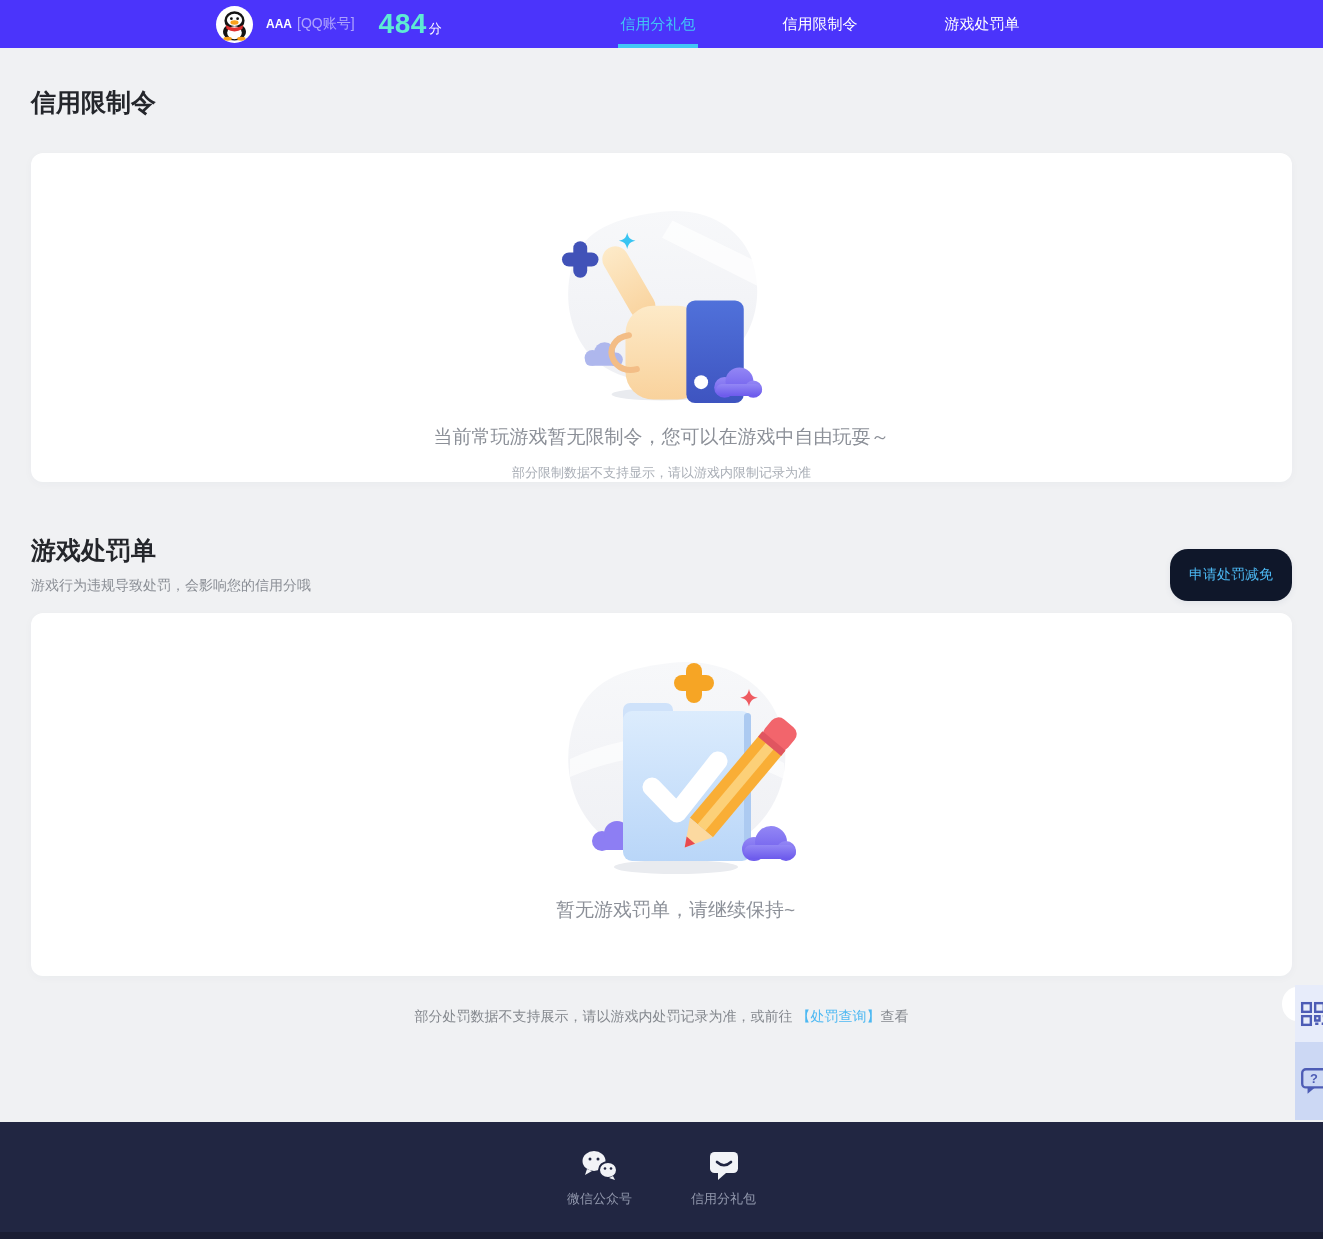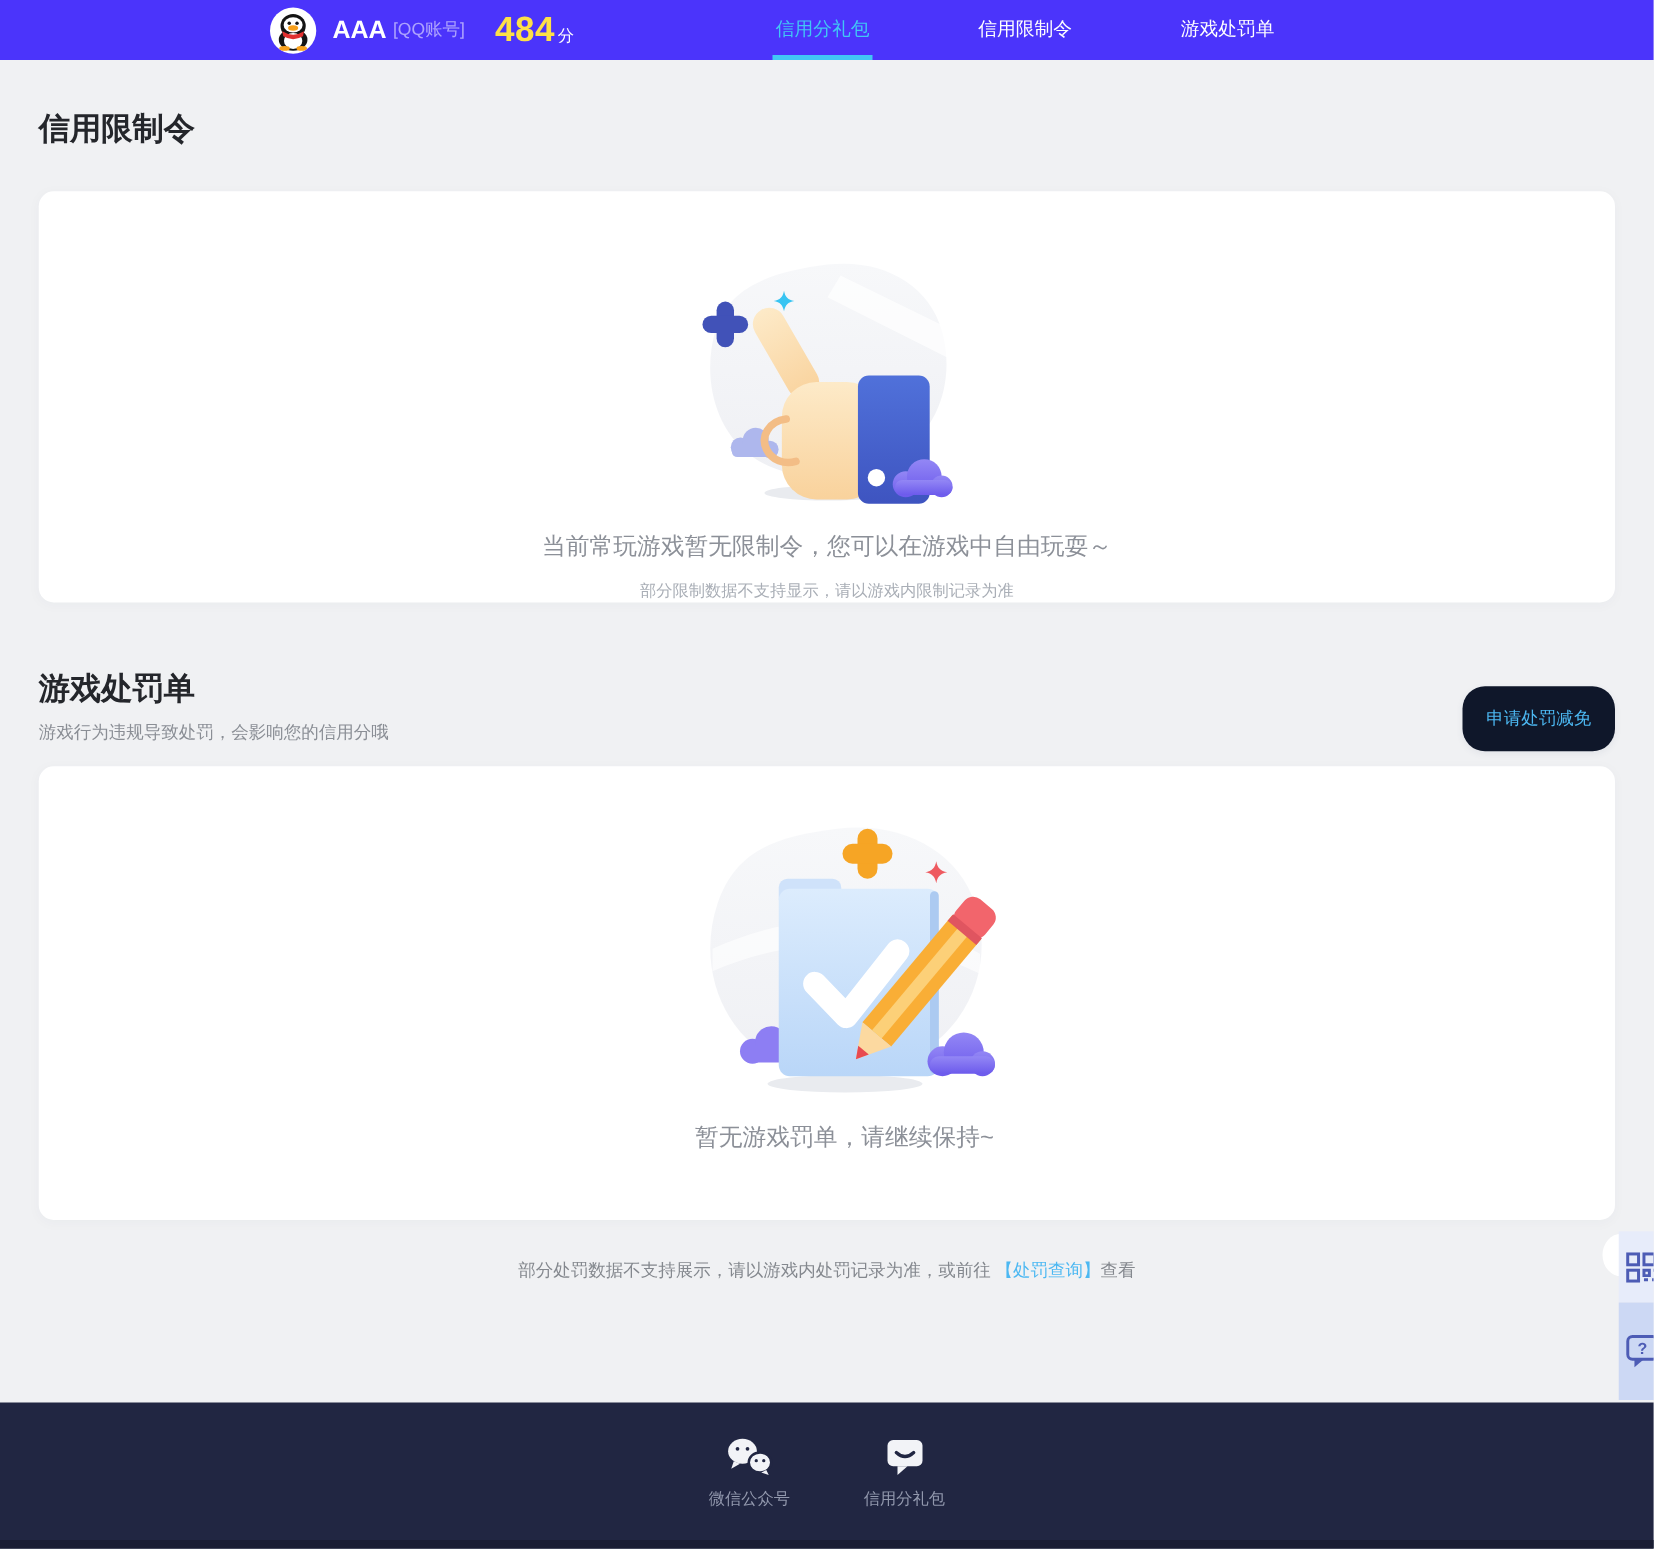--- a/index.html
+++ b/index.html
@@ -5,24 +5,24 @@
   * { margin:0; padding:0; box-sizing:border-box; }
   html,body { width:1323px; height:1239px; }
   body {
     font-family:"Liberation Sans","DejaVu Sans",sans-serif;
     background:#f0f1f3; position:relative; overflow:hidden;
   }
   
   .topbar { height:48px; background:#4b34fb; position:relative; display:flex; align-items:center; }
   .user-info { display:flex; align-items:center; margin-left:216px; }
   .avatar { width:37px; height:37px; border-radius:50%; background:#fff; display:flex; align-items:center; justify-content:center; overflow:hidden; }
-  .uname { color:#fff; font-weight:bold; font-size:20px; margin-left:13px; }
+  .uname { color:#fff; font-weight:bold; font-size:12px; margin-left:13px; }
   .utype { color:rgba(255,255,255,.55); font-size:14px; margin-left:5px; }
   .score-wrap { display:flex; align-items:baseline; margin-left:24px; }
-  .score { color:#fde047; font-size:28px; font-weight:bold; letter-spacing:.5px; }
+  .score { color:#5eead4; font-size:28px; font-weight:bold; letter-spacing:.5px; }
   .score-unit { color:#fff; font-size:13px; margin-left:2px; }
   .tabs { position:absolute; left:618px; top:0; height:48px; display:flex; }
   .tab { width:80px; margin-right:82px; text-align:center; line-height:48px; font-size:15px; color:#fff; cursor:pointer; position:relative; }
   .tab.active { color:#41c7f5; }
   .tab.active::after { content:""; position:absolute; left:0; right:0; bottom:0; height:4px; background:#41c7f5; }
   
   main { padding:0 31px; }
   .sec-title { font-size:25px; font-weight:bold; color:#24262b; }
   .sec-sub { font-size:14px; color:#8a8e95; margin-top:10px; }
   .sec-head-1 { margin-top:38px; }

